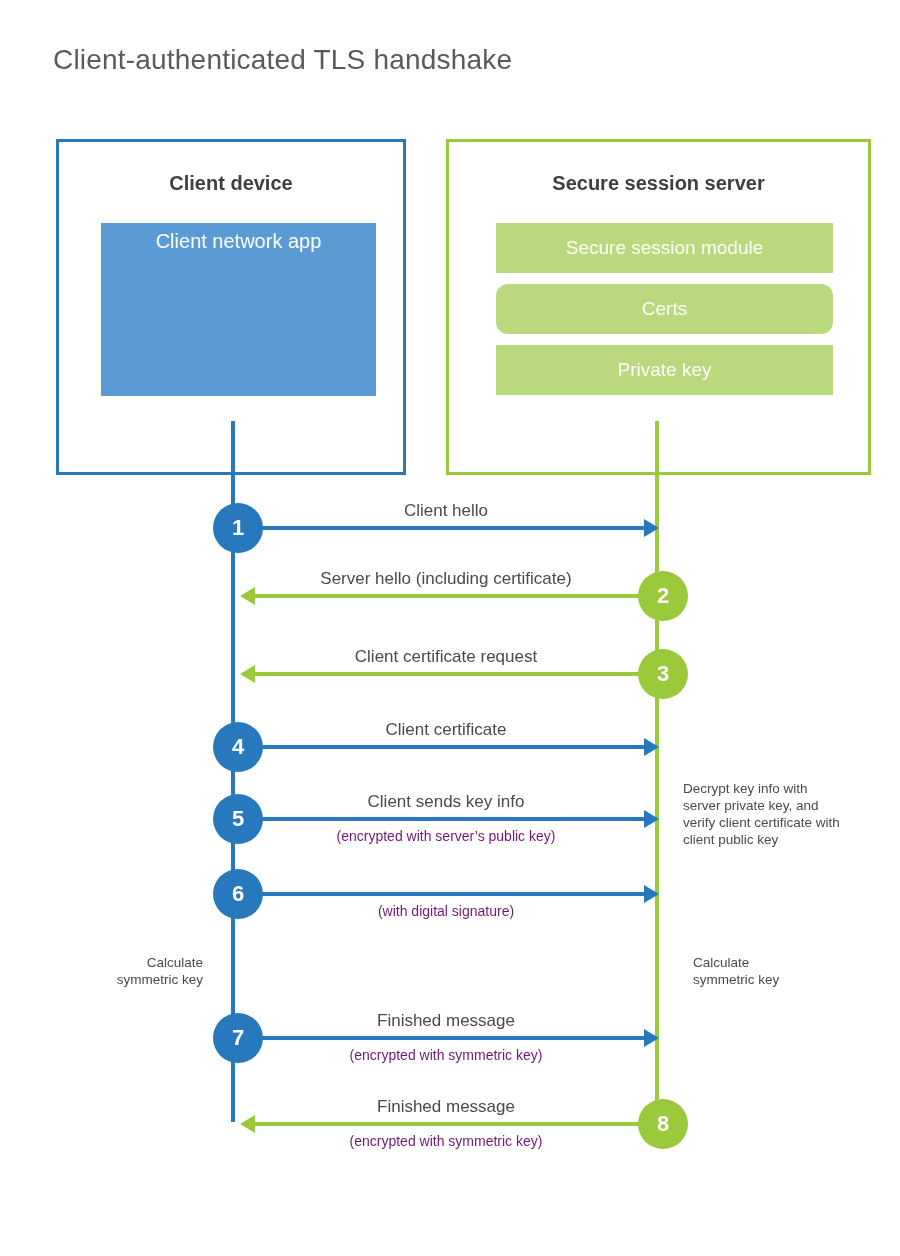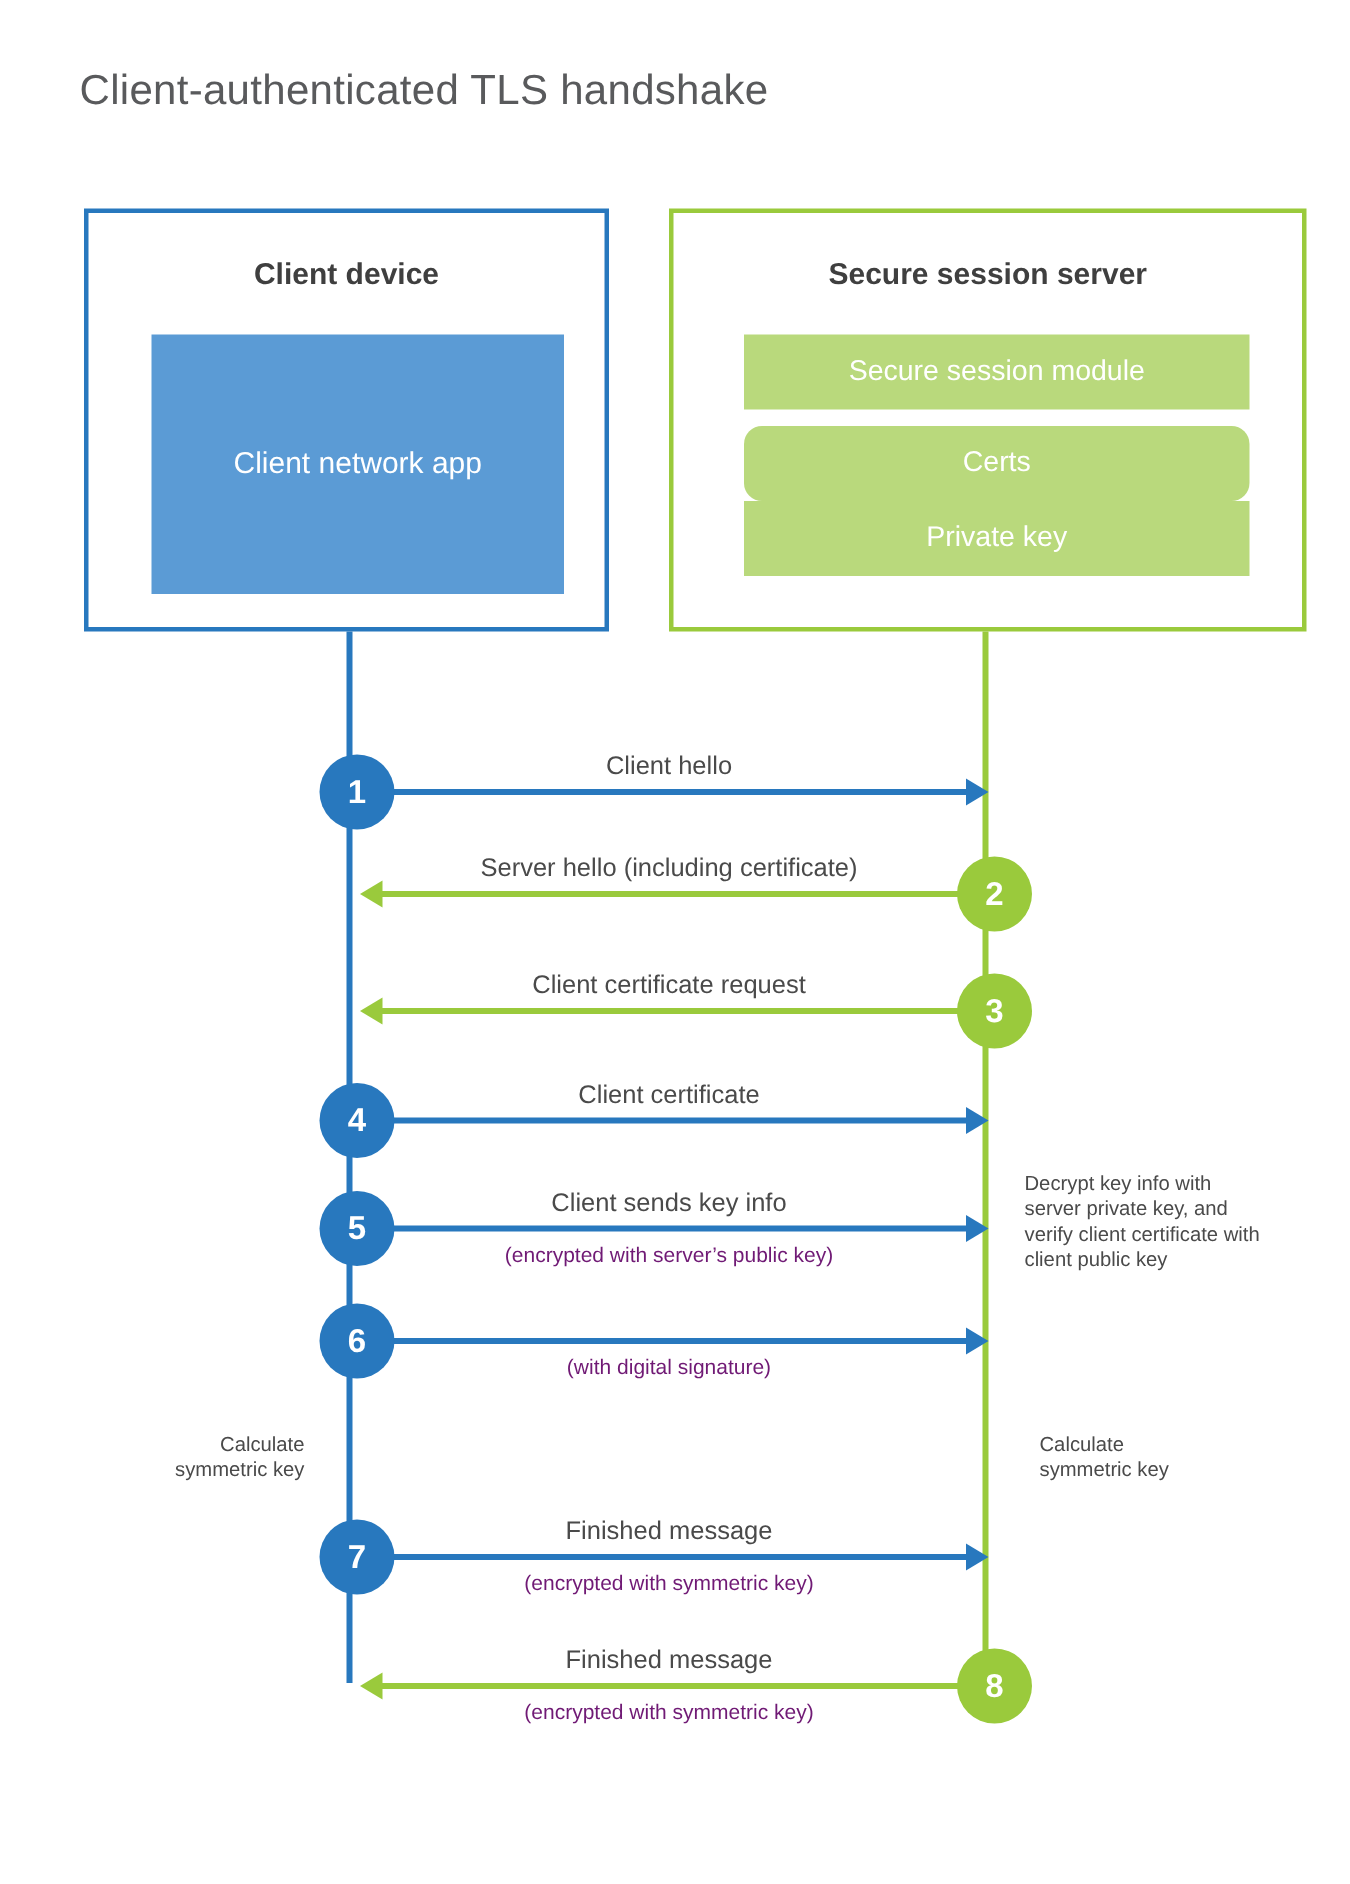--- a/index.html
+++ b/index.html
@@ -4,30 +4,30 @@
 <style>
   :root{
     --blue:#2878be; --blue-light:#5b9bd5; --green:#9aca3c; --green-light:#b9d97c;
     --ink:#3f3f3f; --label:#4a4a4a; --title:#595a5c;
   }
   *{box-sizing:border-box;margin:4px;padding:0;}
   body{background:#fff;font-family:"Liberation Sans","DejaVu Sans",sans-serif;}
   .canvas{position:relative;width:900px;height:1256px;background:#fff;overflow:hidden;}
   .page-title{position:absolute;left:37px;top:28px;font-size:28px;font-weight:300;color:var(--title);letter-spacing:.2px;}
 
-  .actor-box{position:absolute;top:123px;height:282px;background:#fff;}
+  .actor-box{position:absolute;top:123px;height:336px;background:#fff;}
   .actor-box.client{left:40px;width:350px;border:3px solid var(--blue);}
   .actor-box.server{left:430px;width:425px;border:3px solid var(--green);}
   .actor-title{position:absolute;top:26px;left:0;right:0;text-align:center;font-size:20px;font-weight:700;color:var(--ink);}
   .client-module{position:absolute;left:38px;top:77px;width:275px;height:173px;background:var(--blue-light);
-    display:flex;align-items:center;justify-content:center;text-align:center;color:#fff;font-size:20px;line-height:1.45;}
+    display:flex;justify-content:center;text-align:center;color:#fff;font-size:20px;line-height:1.45;}
   .client-module .inner{max-width:180px;}
   .server-bar{position:absolute;left:43px;width:337px;height:50px;background:var(--green-light);
     display:flex;align-items:center;justify-content:center;color:#fff;font-size:19px;}
-  .bar-0{top:77px;text-align:right;} .bar-1{top:138px;border-radius:12px;} .bar-2{top:188px;}
+  .bar-0{top:77px;text-align:right;} .bar-1{top:138px;border-radius:12px;} .bar-2{top:199px;}
 
   .lifeline{position:absolute;width:4px;top:405px;height:701px;}
   .lifeline.blue{left:215px;background:var(--blue);}
   .lifeline.green{left:639px;background:var(--green);}
 
   .msg{position:absolute;left:217px;width:426px;height:62px;}
   .msg-label{position:absolute;left:0;right:0;top:0;text-align:center;font-size:17px;color:var(--label);}
   .msg-sub{position:absolute;left:0;right:0;top:36px;text-align:center;font-size:14px;color:#701a75;}
   .line{position:absolute;top:25px;height:4px;}
   .c-blue .line{background:var(--blue);} .c-green .line{background:var(--green);}

